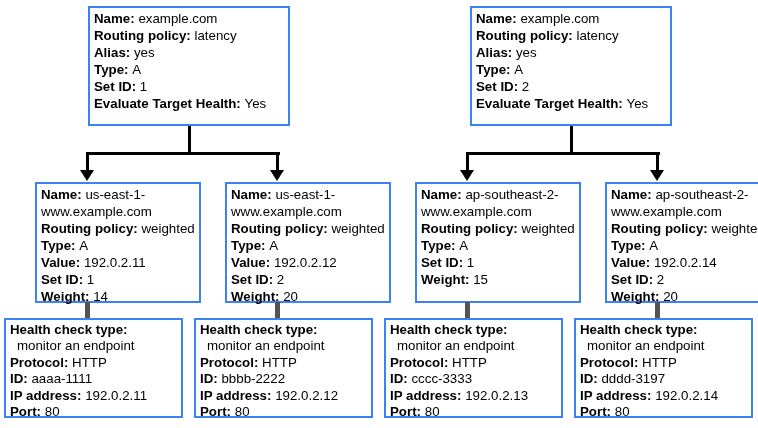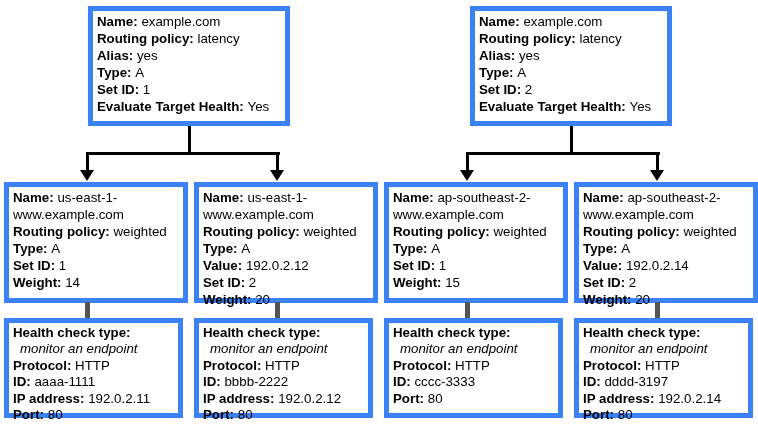--- a/index.html
+++ b/index.html
@@ -7,33 +7,33 @@
     position:relative;
     width:758px;height:428px;
     background:#ffffff;
     font-family:"Liberation Sans", sans-serif;
     color:#000000;
     overflow:hidden;
   }
   .box{
     position:absolute;
     background:#ffffff;
-    border:5px solid #3b82f6;
+    border:2px solid #3b82f6;
     box-sizing:border-box;
     padding:2px 4px 0 4px;
     font-size:13.3px;
     line-height:17px;
   }
   .box.top-row{top:6px;width:202px;height:120px;}
-  .box.mid-row{top:182px;width:184px;height:121px;}
+  .box.mid-row{top:182px;width:166px;height:121px;margin-left:31px;}
   .box.low-row{top:318px;width:179px;height:100px;line-height:16.4px;}
   .fl{white-space:normal;}
   .lb{font-weight:bold;margin-right:0.28em;}
   .vl{font-weight:normal;}
-  .vl.block{display:block;padding-left:7px;margin-right:0;font-style:italic;}
+  .vl.block{display:block;padding-left:7px;margin-right:0;}
   
   .cline{position:absolute;background:#000000;}
   .arrow{
     position:absolute;width:0;height:0;
     border-left:7px solid transparent;
     border-right:7px solid transparent;
     border-top:11px solid #000000;
   }
   .linkbar{position:absolute;width:5px;height:16px;background:#545454;top:302px;}
 </style>
@@ -71,20 +71,21 @@
   <div class="cline" style="left:466px;top:152px;width:194px;height:3px;"></div>
   <div class="cline" style="left:466px;top:152px;width:3px;height:20px;"></div>
   <div class="arrow" style="left:460px;top:170px;"></div>
   <div class="cline" style="left:656px;top:152px;width:3px;height:20px;"></div>
   <div class="arrow" style="left:650px;top:170px;"></div>
 
   <div class="box mid-row" style="left:4px;">
     <div class="fl"><span class="lb">Name:</span><span class="vl">us-east-1-www.example.com</span></div>
     <div class="fl"><span class="lb">Routing policy:</span><span class="vl">weighted</span></div>
     <div class="fl"><span class="lb">Type:</span><span class="vl">A</span></div>
+    <div class="fl"><span class="lb">Value:</span><span class="vl">192.0.2.11</span></div>
     <div class="fl"><span class="lb">Set ID:</span><span class="vl">1</span></div>
     <div class="fl"><span class="lb">Weight:</span><span class="vl">14</span></div>
   </div>
 
   <div class="box mid-row" style="left:194px;">
     <div class="fl"><span class="lb">Name:</span><span class="vl">us-east-1-www.example.com</span></div>
     <div class="fl"><span class="lb">Routing policy:</span><span class="vl">weighted</span></div>
     <div class="fl"><span class="lb">Type:</span><span class="vl">A</span></div>
     <div class="fl"><span class="lb">Value:</span><span class="vl">192.0.2.12</span></div>
     <div class="fl"><span class="lb">Set ID:</span><span class="vl">2</span></div>
@@ -126,20 +127,21 @@
     <div class="fl"><span class="lb">Protocol:</span><span class="vl">HTTP</span></div>
     <div class="fl"><span class="lb">ID:</span><span class="vl">bbbb-2222</span></div>
     <div class="fl"><span class="lb">IP address:</span><span class="vl">192.0.2.12</span></div>
     <div class="fl"><span class="lb">Port:</span><span class="vl">80</span></div>
   </div>
 
   <div class="box low-row" style="left:384px;">
     <div class="fl"><span class="lb">Health check type:</span><span class="vl block">monitor an endpoint</span></div>
     <div class="fl"><span class="lb">Protocol:</span><span class="vl">HTTP</span></div>
     <div class="fl"><span class="lb">ID:</span><span class="vl">cccc-3333</span></div>
+    <div class="fl"><span class="lb">IP address:</span><span class="vl">192.0.2.13</span></div>
     <div class="fl"><span class="lb">Port:</span><span class="vl">80</span></div>
   </div>
 
   <div class="box low-row" style="left:574px;">
     <div class="fl"><span class="lb">Health check type:</span><span class="vl block">monitor an endpoint</span></div>
     <div class="fl"><span class="lb">Protocol:</span><span class="vl">HTTP</span></div>
     <div class="fl"><span class="lb">ID:</span><span class="vl">dddd-3197</span></div>
     <div class="fl"><span class="lb">IP address:</span><span class="vl">192.0.2.14</span></div>
     <div class="fl"><span class="lb">Port:</span><span class="vl">80</span></div>
   </div>

